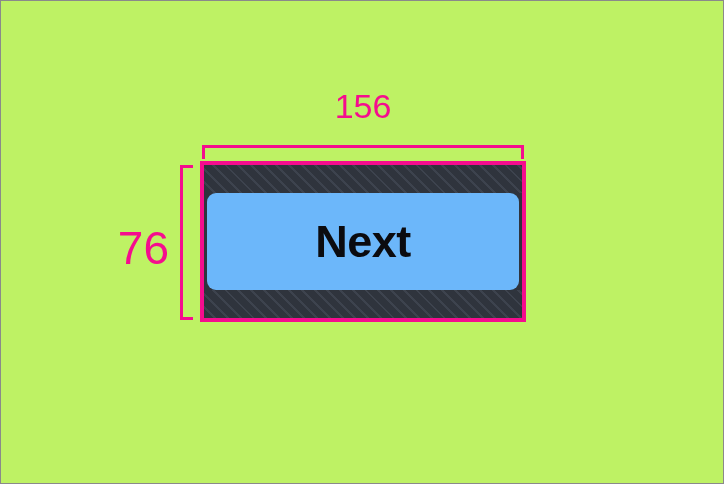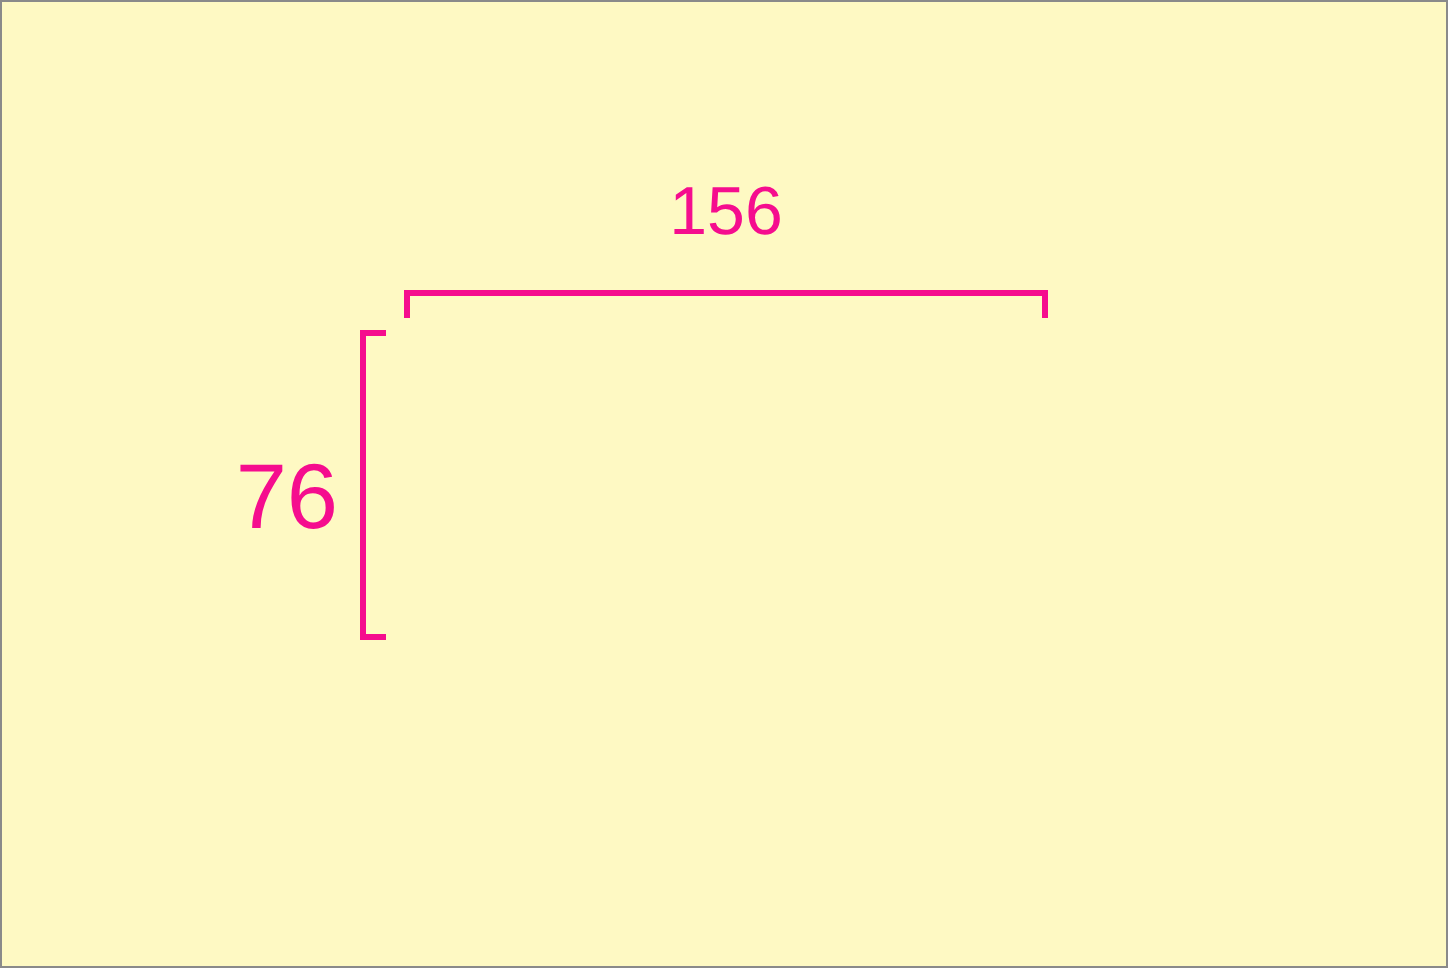--- a/index.html
+++ b/index.html
@@ -12,21 +12,21 @@
     width: 724px;
     height: 484px;
     overflow: hidden;
     font-family: "Liberation Sans", sans-serif;
   }
 
   #stage {
     position: relative;
     width: 724px;
     height: 484px;
-    background: #fef9c3;
+    background: #bef264;
     box-sizing: border-box;
     border: 1px solid #8a8a8a;
     overflow: hidden;
   }
 
   
   .measure-box {
     position: absolute;
     left: 199px;
     top: 160px;
@@ -134,14 +134,25 @@
 <div id="stage">
 
   <div class="dim-width-label">156</div>
 
   <div class="dim-width-bracket"></div>
 
   <div class="dim-height-label">76</div>
 
   <div class="dim-height-bracket"></div>
 
+  <div class="measure-box">
+
+    <div class="hatch hatch-top"></div>
+
+    <div class="hatch hatch-bottom"></div>
+
+    <div class="button-surface">
+      <span class="button-label">Next</span>
+    </div>
+
+  </div>
 
 </div>
 
 </body></html>

